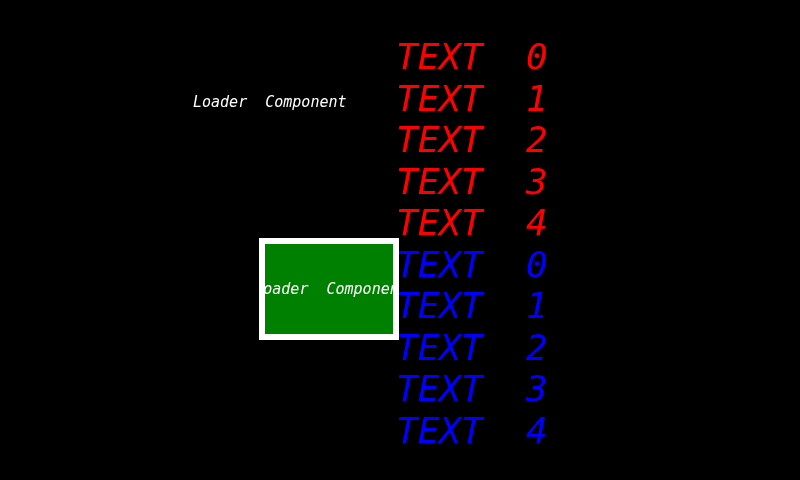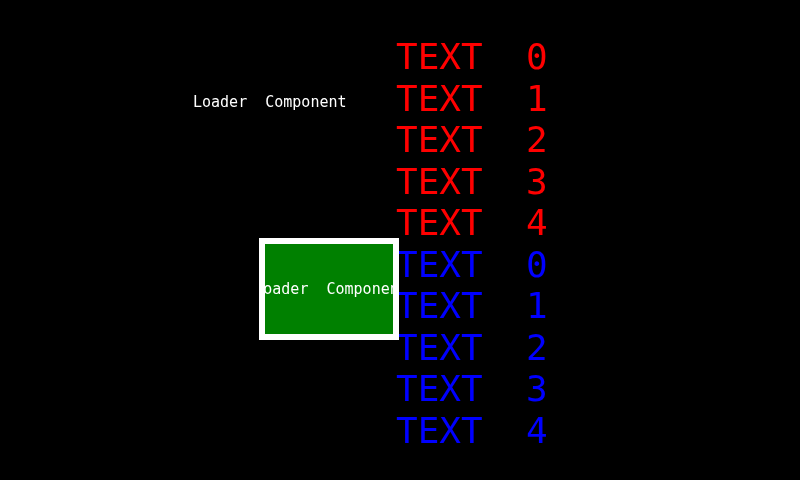--- a/index.html
+++ b/index.html
@@ -7,20 +7,21 @@
     padding: 0;
     background: #000000;
   }
   #stage {
     position: relative;
     width: 786px;
     height: 480px;
     background: #000000;
     overflow: hidden;
     font-family: "DejaVu Sans Mono", "Liberation Mono", monospace;
+    font-style: italic;
   }
 
   
   #text-column {
     position: absolute;
     left: 396px;
     top: 36px;
     width: 200px;
     z-index: 1;
   }

